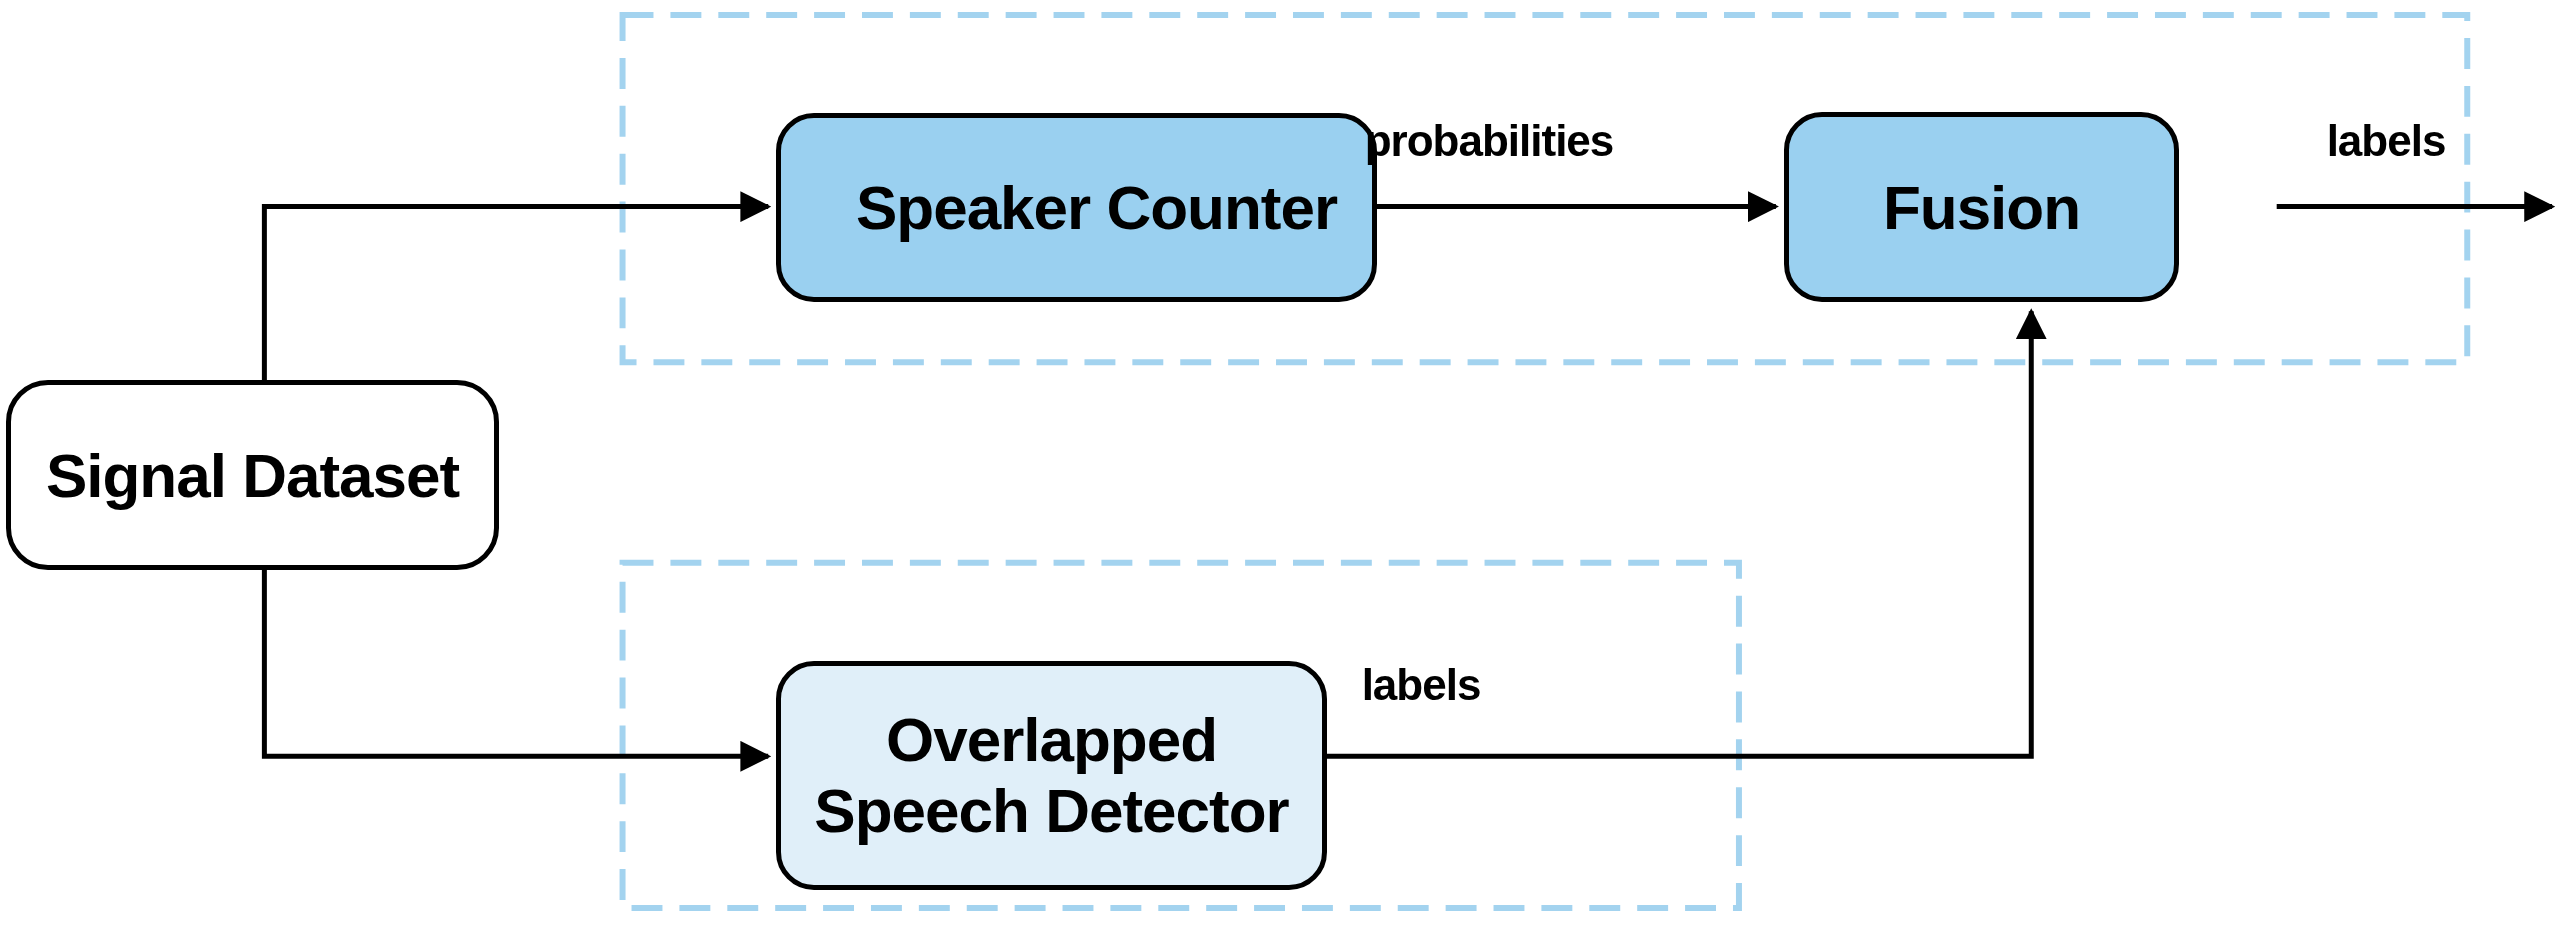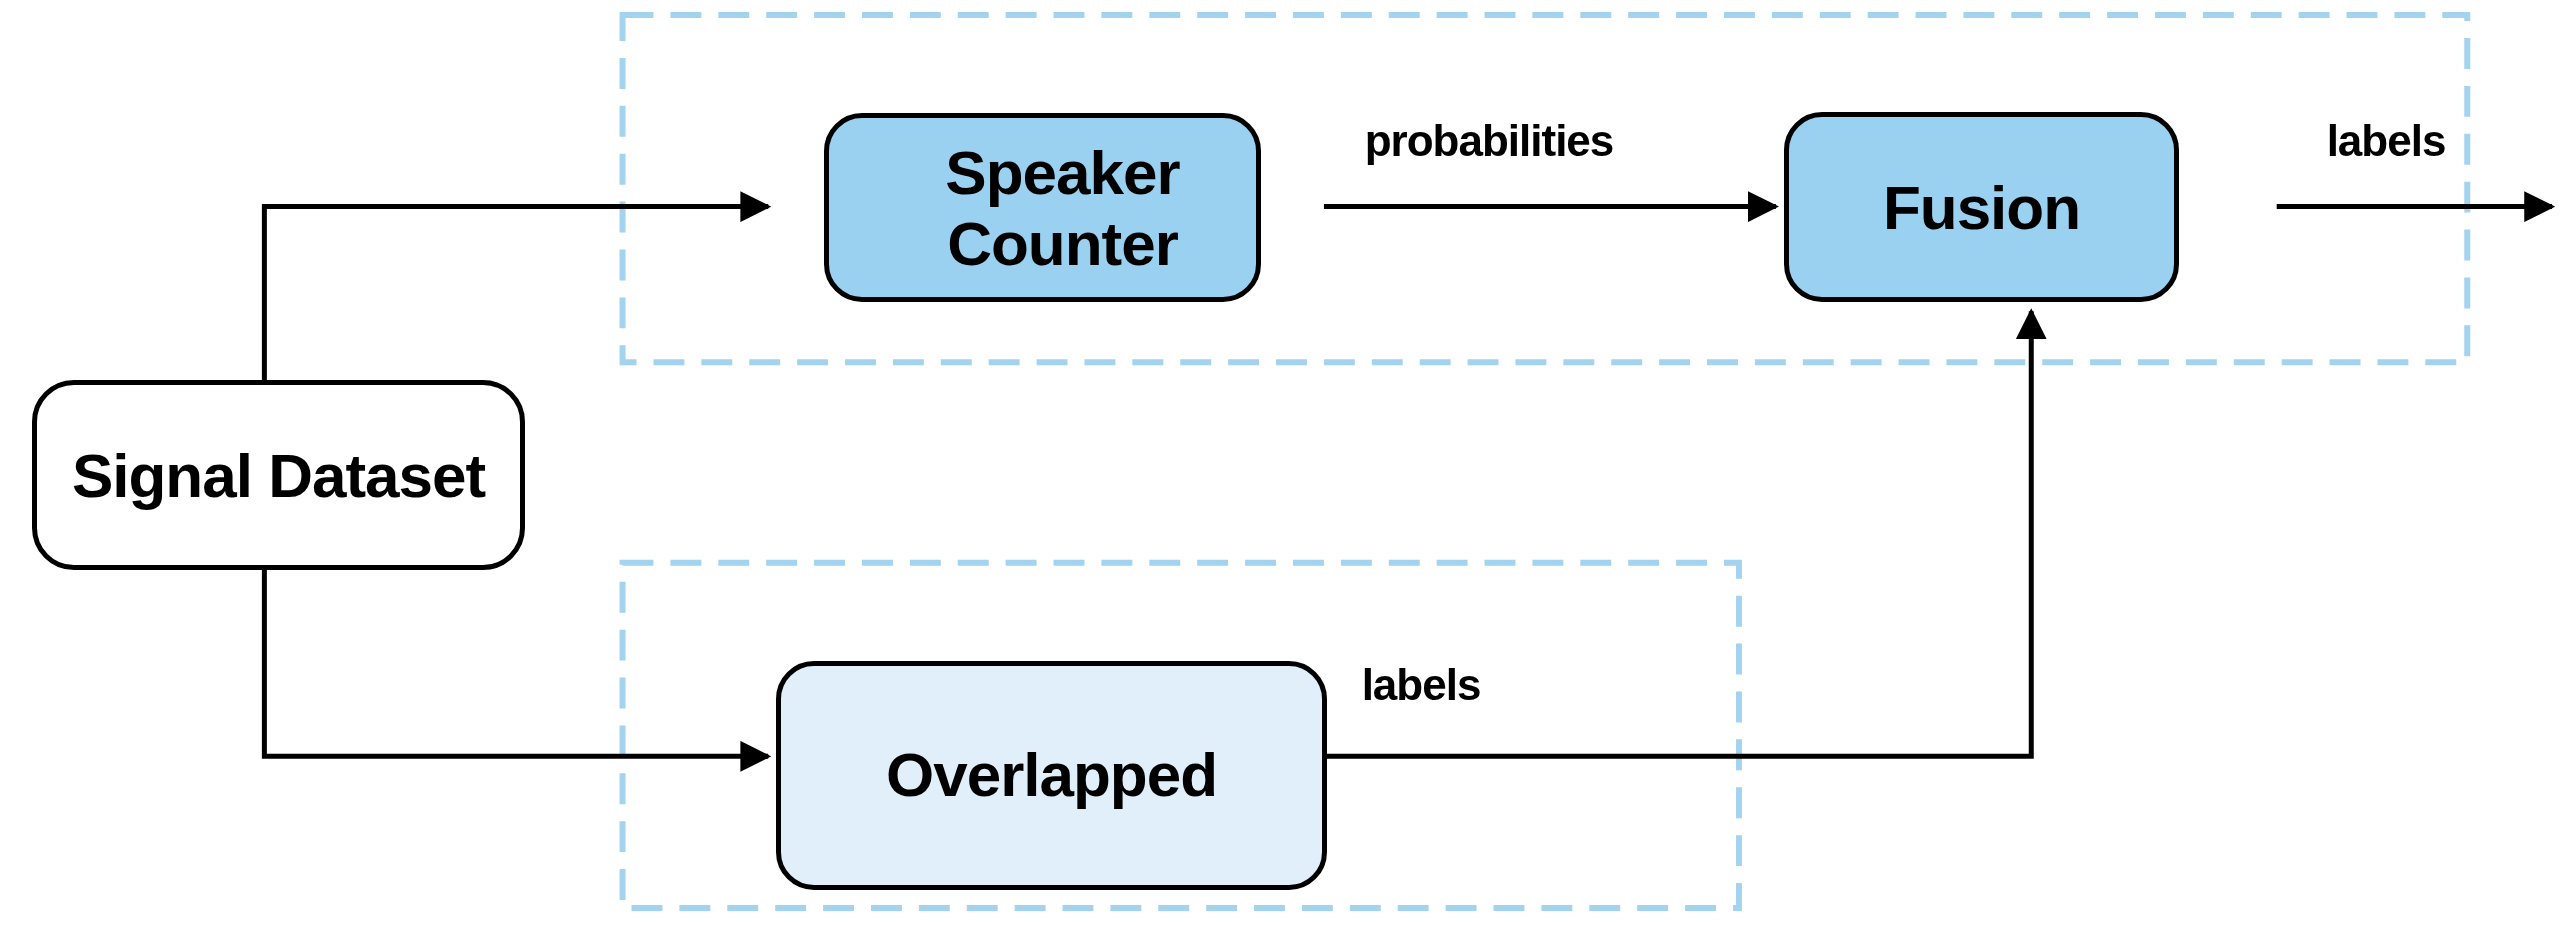--- a/index.html
+++ b/index.html
@@ -76,35 +76,36 @@
     <rect class="group-outline" x="624" y="15" width="1849" height="348"></rect>
     <rect class="group-outline" x="624" y="564" width="1119" height="346"></rect>
 
     <path class="connector" d="M 265 381 L 265 207 L 770 207" marker-end="url(#arrow)"></path>
     <path class="connector" d="M 265 571 L 265 758 L 770 758" marker-end="url(#arrow)"></path>
     <path class="connector" d="M 1327 207 L 1780 207" marker-end="url(#arrow)"></path>
     <path class="connector" d="M 1330 758 L 2036 758 L 2036 312" marker-end="url(#arrow)"></path>
     <path class="connector" d="M 2282 207 L 2558 207" marker-end="url(#arrow)"></path>
   </svg>
 
-  <div class="node node-plain" style="left:32px; top:380px; width:493px; height:190px;">
+  <div class="node node-plain" style="left:6px; top:380px; width:493px; height:190px;">
     <span>Signal Dataset</span>
   </div>
 
-  <div class="node node-strong" style="left:824px; top:113px; width:437px; height:189px;padding-left:40px;">
+  <div class="node node-strong" style="left:776px; top:113px; width:601px; height:189px;padding-left:40px;">
     <span>Speaker Counter</span>
   </div>
 
   <div class="node node-strong" style="left:1784px; top:112px; width:395px; height:190px;">
     <span>Fusion</span>
   </div>
 
   <div class="node node-light" style="left:776px; top:661px; width:551px; height:229px;">
     <span>
       <span>Overlapped</span><br>
+      <span>Speech Detector</span>
     </span>
   </div>
 
   <div class="edge-label" style="left:1489px; top:116px;">probabilities</div>
 
   <div class="edge-label" style="left:2386px; top:116px;">labels</div>
 
   <div class="edge-label" style="left:1421px; top:660px;">labels</div>
 
 </div>

